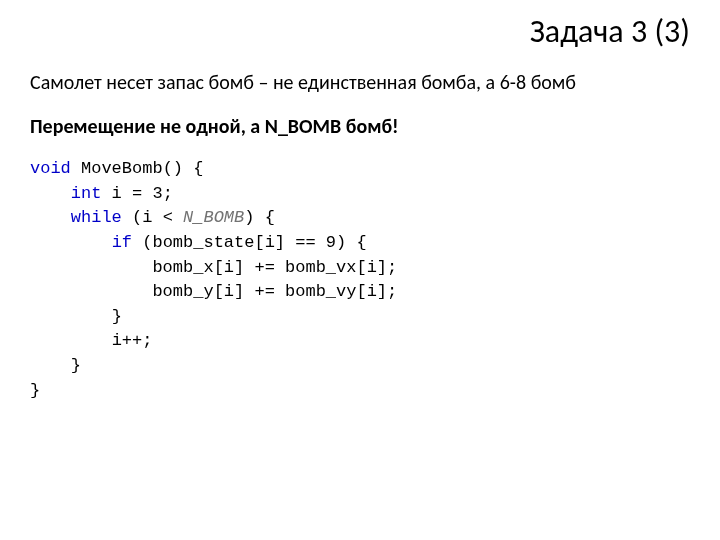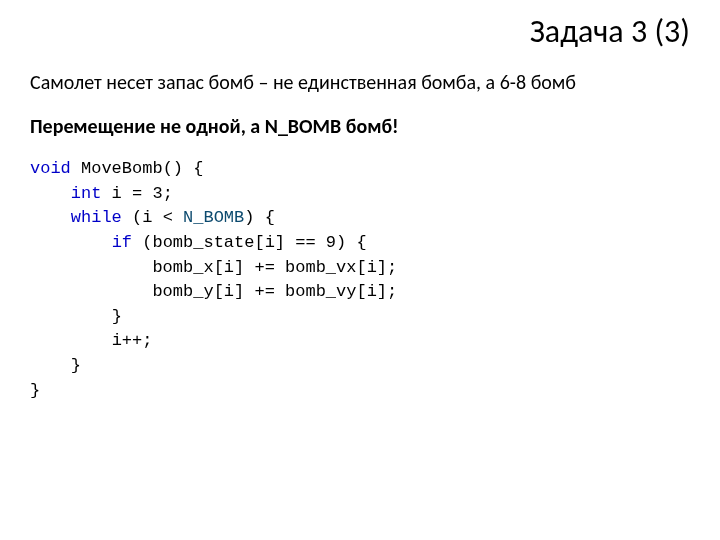--- a/index.html
+++ b/index.html
@@ -34,21 +34,21 @@
     margin: 16px 0 18px 0;
   }
   .code {
     font-family: Consolas, "Courier New", monospace;
     font-size: 17px;
     line-height: 1.45;
     white-space: pre;
     color: #000;
   }
   .code .kw   { color: #0000c8; margin-top: 30px; }
-  .code .mac  { color: #0c4a6e; }
+  .code .mac  { color: #737373; font-style: italic; }
 </style>
 </head>
 <body>
 
 <div class="slide">
   <h1 class="title">Задача 3 (3)</h1>
 
   <p class="para1">Самолет несет запас бомб – не единственная бомба, а 6-8 бомб</p>
 
   <p class="para2">Перемещение не одной, а N_BOMB бомб!</p>

